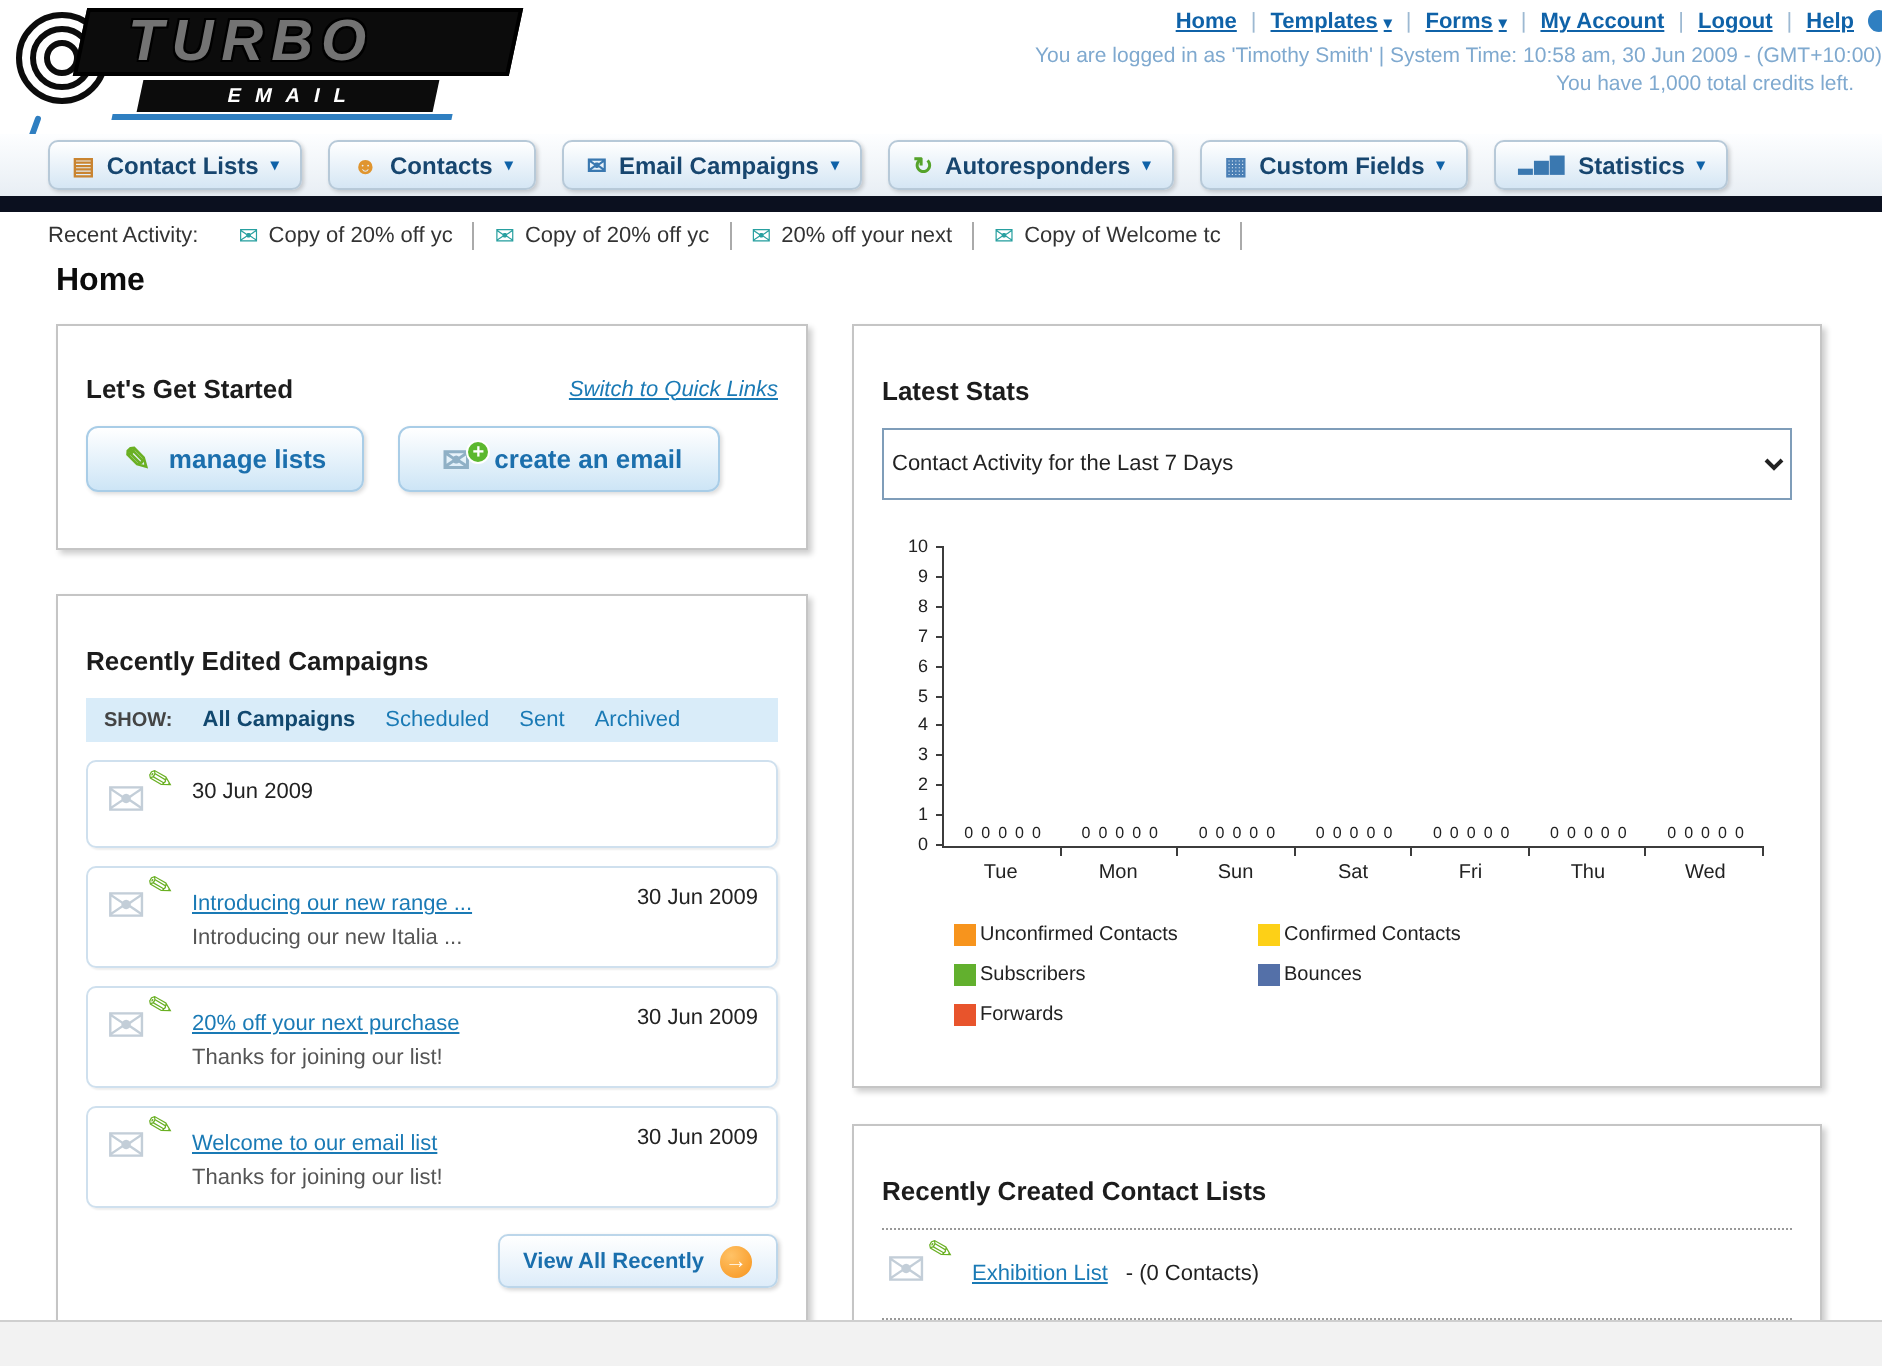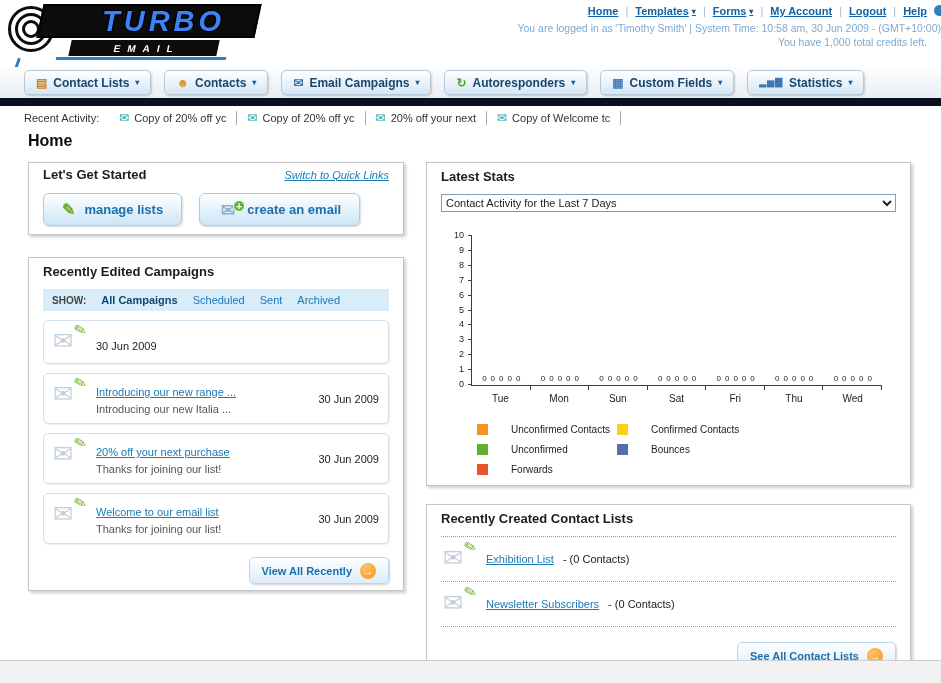--- a/index.html
+++ b/index.html
@@ -5,22 +5,22 @@
   * { margin:0; padding:0; box-sizing:border-box; }
   html,body { width:941px; height:683px; }
   body { font-family:"Liberation Sans", sans-serif; background:#fff; position:relative; overflow:hidden; }
   .screen { position:relative; width:941px; height:683px; background:#fff; }
 
   
   .topbar { position:absolute; top:0; left:0; right:0; height:64px; background:#fff; }
 
   .logo { position:absolute; left:6px; top:2px; width:275px; height:60px; }
   .logo-band { position:absolute; left:34px; top:2px; width:218px; height:34px; background:#0c0c0c; transform:skewX(-12deg); border:2px solid #000; }
-  .logo-turbo { position:absolute; left:58px; top:3px; font-style:italic; font-weight:bold; font-size:29px; letter-spacing:4px; color:#3b82f6;
-                text-shadow:-1px -1px 0 #000,1px -1px 0 #000,-1px 1px 0 #000,1px 1px 0 #000;margin-left:38px; }
+  .logo-turbo { position:absolute; left:58px; top:3px; font-style:italic; font-weight:bold; font-size:29px; letter-spacing:4px; color:#737373;
+                text-shadow:-1px -1px 0 #000,1px -1px 0 #000,-1px 1px 0 #000,1px 1px 0 #000; }
   .logo-email-band { position:absolute; left:64px; top:38px; width:148px; height:16px; background:#0c0c0c; transform:skewX(-12deg);
                      display:flex; align-items:center; justify-content:center; }
   .logo-email { color:#fff; font-size:10px; font-weight:bold; letter-spacing:7px; padding-left:6px; }
   .logo-accent { position:absolute; left:50px; top:55px; width:170px; height:3px; background:#2f7fc1; transform:skewX(-12deg); }
   .swoosh { position:absolute; left:2px; top:4px; width:52px; height:48px; }
   .swoosh .c { position:absolute; border:3px solid #0c0c0c; border-radius:50%; }
   .swoosh .c1 { left:0; top:0; width:46px; height:46px; }
   .swoosh .c2 { left:7px; top:7px; width:32px; height:32px; }
   .swoosh .c3 { left:14px; top:14px; width:18px; height:18px; }
   .swoosh-tail { position:absolute; left:12px; top:56px; width:3px; height:46px; background:#2f7fc1; transform:rotate(20deg); transform-origin:top center; border-radius:2px; }
@@ -52,21 +52,21 @@
                 padding-left:24px; font-size:11px; color:#333; background:#fff; }
   .ra-label { margin-right:10px; color:#333; }
   .ra-item { display:flex; align-items:center; gap:5px; padding:0 10px; border-right:1px solid #aaa; cursor:pointer; }
   .ra-item .env { color:#28a0a0; font-size:12px; }
 
   
   .page-title { position:absolute; top:132px; left:28px; font-size:16px; font-weight:bold; color:#0c0c0c; }
   .content { position:absolute; top:162px; left:28px; right:30px; display:flex; gap:22px; align-items:flex-start; }
   .left-col { width:376px; flex:none; display:flex; flex-direction:column; gap:22px; }
   .right-col { flex:1; display:flex; flex-direction:column; gap:18px; }
-  .box { background:#fff; border:1px solid #c5c5c5; box-shadow:2px 2px 3px rgba(0,0,0,.2); padding:4px 14px; }
+  .box { background:#fff; border:1px solid #c5c5c5; box-shadow:2px 2px 3px rgba(0,0,0,.2); padding:24px 14px; }
   .box-title { font-size:13px; font-weight:bold; color:#1c1c1c; }
 
   
   .gs-head { display:flex; justify-content:space-between; align-items:center; margin-bottom:11px; }
   .tlink { font-size:11px; color:#1a7ab5; text-decoration:underline; cursor:pointer;font-style:italic; }
   .gs-buttons { display:flex; gap:17px; padding-bottom:4px; }
   .btn-big { display:flex; align-items:center; gap:9px; height:33px; padding:0 18px; border:1px solid #a9cde7; border-radius:6px;
              background:linear-gradient(#ffffff,#cde5f6); font-family:inherit; font-size:13px; font-weight:bold; color:#1b6fad;
              box-shadow:1px 1px 2px rgba(0,0,0,.15); cursor:pointer; }
   .pen-ico { color:#6ab023; font-size:16px; transform:rotate(0deg); }
@@ -81,45 +81,45 @@
   .filter { color:#1a7ab5; cursor:pointer; }
   .filter.active { color:#11486f; font-weight:bold; }
   .camp-card { display:flex; align-items:flex-start; gap:9px; border:1px solid #cfe0ee; border-radius:5px; margin-top:9px;
                padding:8px 9px; box-shadow:1px 1px 1px rgba(0,0,0,.07); }
   .doc-icon { position:relative; width:34px; height:26px; flex:none; }
   .doc-icon .env { font-size:24px; color:#c3ced8; line-height:1; }
   .doc-icon .pen { position:absolute; right:0; top:-8px; font-size:15px; color:#6ab023; transform:rotate(-15deg); }
   .camp-text { flex:1; min-width:0; }
   .camp-title { font-size:11px; color:#1a7ab5; text-decoration:underline; cursor:pointer; }
   .camp-sub { font-size:11px; color:#555; margin-top:3px; }
-  .camp-date { font-size:11px; color:#222; white-space:nowrap; margin-top:11px; }
+  .camp-date { font-size:11px; color:#222; white-space:nowrap; margin-top:1px; }
   .view-all-row { display:flex; justify-content:flex-end; margin-top:13px; padding-bottom:2px; }
   .btn-view { display:flex; align-items:center; gap:8px; height:27px; padding:0 12px; border:1px solid #bcd6ea; border-radius:5px;
               background:linear-gradient(#ffffff,#ddecf9); font-family:inherit; font-size:11px; font-weight:bold; color:#1a6fad;
               box-shadow:1px 1px 2px rgba(0,0,0,.18); cursor:pointer; }
   .arrow-circle { width:16px; height:16px; border-radius:50%; background:radial-gradient(circle at 35% 30%, #ffc266, #f7941d);
                   color:#fff; font-size:11px; font-weight:bold; display:flex; align-items:center; justify-content:center; }
 
   
-  .stats-select { width:100%; margin-top:9px; height:18px; font-family:inherit; font-size:11px; color:#222;
+  .stats-select { width:100%; margin-top:9px; height:36px; font-family:inherit; font-size:11px; color:#222;
                   border:1px solid #7f9db9; background:#fff; }
   .chart-wrap { margin-top:24px; }
   .chart-plot { position:relative; height:150px; margin-left:30px; margin-right:14px;
                 border-left:1px solid #3c3c3c; border-bottom:1px solid #3c3c3c; }
   .ytick { position:absolute; left:-26px; width:18px; text-align:right; font-size:9px; color:#222; }
   .ydash { position:absolute; left:-4px; width:4px; height:1px; background:#3c3c3c; }
   .chart-groups { position:absolute; left:0; top:0; right:0; bottom:0; display:flex; }
   .group { flex:1; position:relative; }
   .zeros { position:absolute; bottom:2px; left:0; right:0; display:flex; justify-content:center; gap:4px;
            font-size:8px; color:#222; }
   .xdash { position:absolute; right:0; bottom:-5px; width:1px; height:4px; background:#3c3c3c; }
   .x-labels { display:flex; margin-left:30px; margin-right:14px; margin-top:7px; }
   .xlabel { flex:1; text-align:center; font-size:10px; color:#222; }
   .legend { margin:20px 0 6px 36px; display:flex; flex-wrap:wrap; row-gap:9px; }
-  .legend-item { display:flex; align-items:center; gap:23px; width:140px; font-size:10px; color:#222; }
+  .legend-item { display:flex; align-items:center; gap:2px; width:152px; font-size:10px; color:#222; }
   .swatch { width:11px; height:11px; flex:none; }
 
   
   .cl-sep { border:none; border-top:1px dotted #999; margin-top:9px; }
   .cl-item { display:flex; align-items:center; gap:9px; padding:9px 2px; border-bottom:1px dotted #999; font-size:11px; }
   .cl-name { color:#1a7ab5; text-decoration:underline; cursor:pointer; }
   .cl-detail { color:#222; }
   .see-all-row { display:flex; justify-content:flex-end; margin-top:15px; padding-bottom:2px; }
 
   .footer-strip { position:absolute; left:0; right:0; top:660px; height:23px; background:#f2f2f2; border-top:1px solid #cfcfcf; }
@@ -435,21 +435,21 @@
               <div class="legend-item">
                 <span class="swatch" style="background: rgb(247, 148, 29);"></span>
                 <span>Unconfirmed Contacts</span>
               </div>
               <div class="legend-item">
                 <span class="swatch" style="background: rgb(253, 208, 23);"></span>
                 <span>Confirmed Contacts</span>
               </div>
               <div class="legend-item">
                 <span class="swatch" style="background: rgb(98, 176, 46);"></span>
-                <span>Unconfirmed</span>
+                <span>Subscribers</span>
               </div>
               <div class="legend-item">
                 <span class="swatch" style="background: rgb(84, 112, 168);"></span>
                 <span>Bounces</span>
               </div>
               <div class="legend-item">
                 <span class="swatch" style="background: rgb(232, 84, 44);"></span>
                 <span>Forwards</span>
               </div>
             </div>

